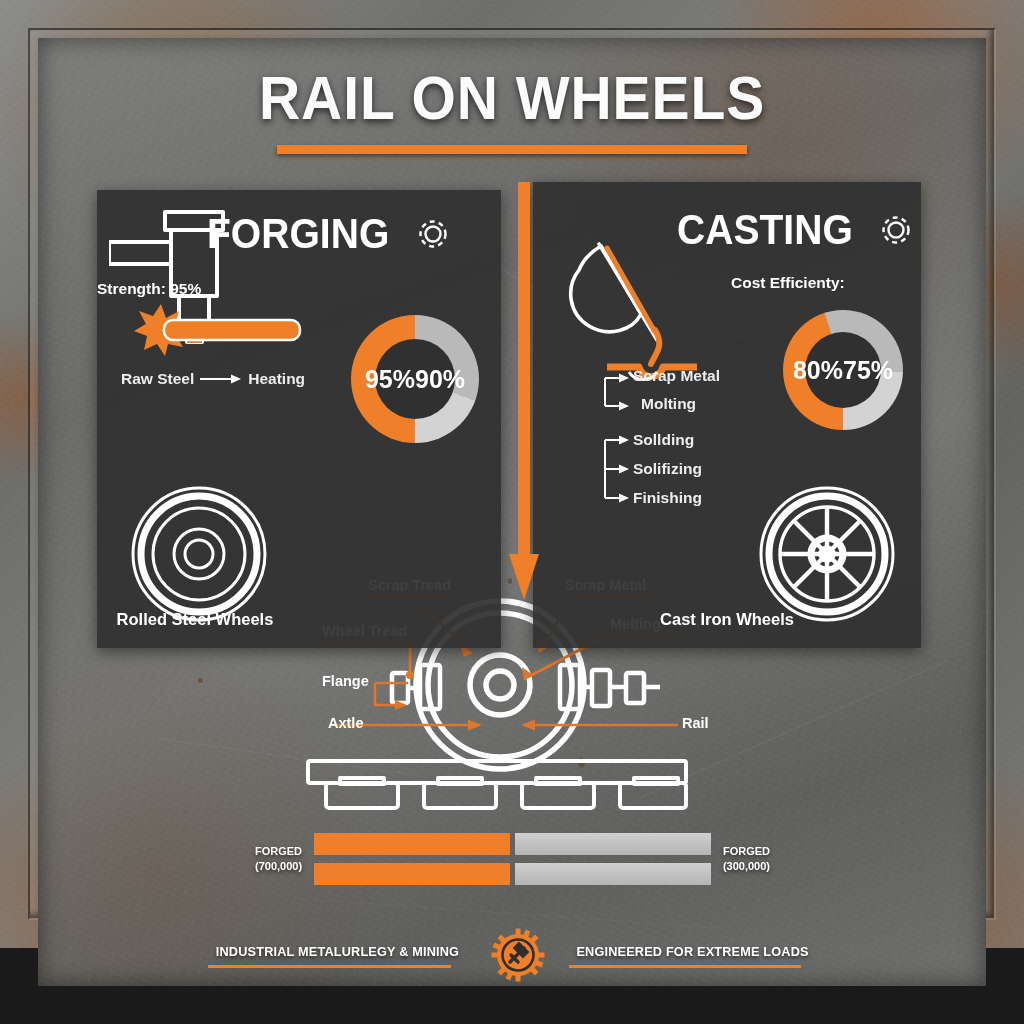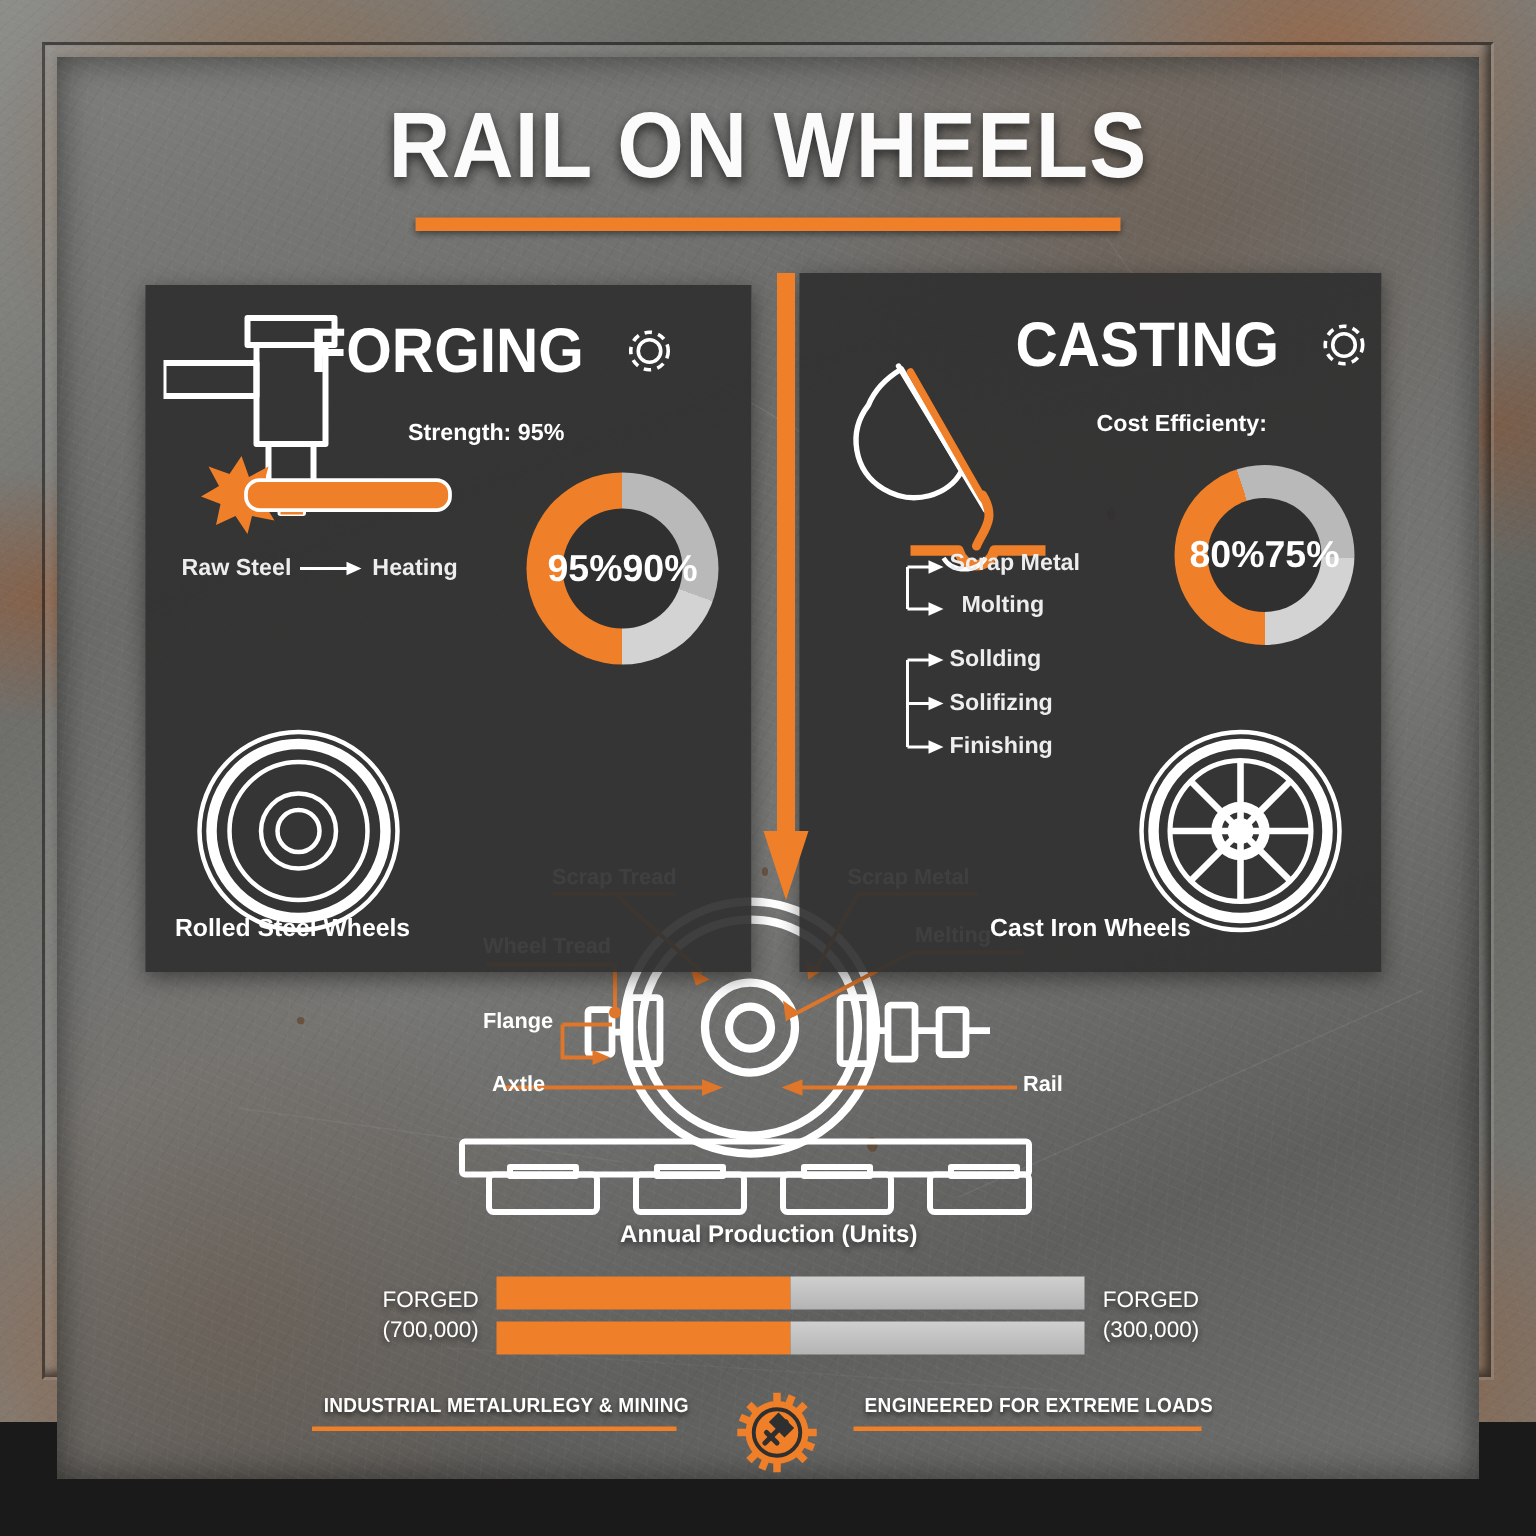--- a/index.html
+++ b/index.html
@@ -98,28 +98,28 @@
 
   
   #diagram{ position:absolute; left:300px; top:565px; width:430px; height:250px; z-index:3;}
   .dlabel{ position:absolute; color:#fff; font-size:14.5px; font-weight:bold; white-space:nowrap; z-index:4;}
 
   
   #bars{ position:absolute; left:255px; top:815px; width:515px; z-index:3;}
   #bars-title{ text-align:center; color:#fff; font-size:16px; font-weight:bold; text-shadow:0 2px 4px rgba(0,0,0,.6);}
   #bars-body{ display:flex; align-items:center; justify-content:space-between; margin-top:18px;}
   .bar-side{ display:flex; align-items:center; gap:12px;}
-  .bar-text{ color:#fff; font-weight:normal; font-size:15px; line-height:1.35; text-shadow:0 2px 4px rgba(0,0,0,.6);}
+  .bar-text{ color:#fff; font-weight:bold; font-size:11px; line-height:1.35; text-shadow:0 2px 4px rgba(0,0,0,.6);}
   .bar-stack{ display:flex; flex-direction:column; gap:8px;}
   .bar{ width:196px; height:22px; }
   .bar.o{ background:#ef7f28; }
   .bar.g{ background:linear-gradient(180deg,#cfcfcf,#b4b4b4); }
 
   
-  #footer{ position:absolute; left:0; top:928px; width:1024px; display:flex; justify-content:center; gap:24px; z-index:6;}
+  #footer{ position:absolute; left:0; top:928px; width:1024px; display:flex; align-items:center; justify-content:center; gap:24px; z-index:6;}
   .foot-item{ text-align:center; }
   .foot-text{ color:#fff; font-size:13.5px; font-weight:bold; letter-spacing:.2px; transform:scaleX(.94); display:inline-block; text-shadow:0 2px 4px rgba(0,0,0,.6);}
   .foot-rule{ height:3px; background:#ef7f28; margin-top:5px;}
 </style>
 </head>
 <body>
 
 <div id="stage">
   <div class="bevel"></div>
 
@@ -169,21 +169,21 @@
         <rect x="78" y="120" width="15" height="18"></rect>
       </g>
       <rect x="78" y="131" width="15" height="8" fill="#ef7f28"></rect>
     </svg>
 
     <svg style="position:absolute;left:36px;top:112px;" width="190" height="56" viewBox="0 0 190 56">
       <polygon fill="#ef7f28" points="28,2 33,16 46,9 42,24 56,26 42,32 50,45 35,42 32,54 24,42 11,48 14,34 1,29 13,22 6,9 20,14"></polygon>
       <rect x="31" y="18" width="136" height="20" rx="9" fill="#ef7f28" stroke="#ffffff" stroke-width="2.5"></rect>
     </svg>
 
-    <div class="gauge-cap" style="left:0; top:90px; padding-left:175px; text-align:left;">Strength: 95%</div>
+    <div class="gauge-cap" style="left:0; top:90px; text-align:left;">Strength: 95%</div>
 
     <div class="gauge" id="gauge-forging" style="left: 254px; top: 125px; width: 128px; height: 128px; background: conic-gradient(from 180deg, rgb(239, 127, 40) 0deg, rgb(239, 127, 40) 180deg, rgb(185, 185, 185) 180deg, rgb(185, 185, 185) 290deg, rgb(211, 211, 211) 290deg, rgb(211, 211, 211) 360deg);">
       <div class="gauge-hole" style="left:24px; top:24px; width:80px; height:80px;">
         <div class="gauge-val">95%</div>
         <div class="gauge-val">90%</div>
       </div>
     </div>
 
     <div class="flow" style="left:24px; top:175px;">
       <div class="flow-row">
@@ -351,21 +351,20 @@
     <span class="dlabel" style="left:68px; top:12px;">Scrap Tread</span>
     <span class="dlabel" style="left:22px; top:58px;">Wheel Tread</span>
     <span class="dlabel" style="left:22px; top:108px;">Flange</span>
     <span class="dlabel" style="left:28px; top:150px;">Axtle</span>
     <span class="dlabel" style="left:265px; top:12px;">Scrap Metal</span>
     <span class="dlabel" style="left:310px; top:51px;">Melting</span>
     <span class="dlabel" style="left:382px; top:150px;">Rail</span>
   </div>
 
   <div id="bars">
-    <div id="bars-title">Annual Production (Units)</div>
     <div id="bars-body">
       <div class="bar-side">
         <div class="bar-text">
           <div>FORGED</div>
           <div>(700,000)</div>
         </div>
         <div class="bar-stack">
           <div class="bar o"></div>
           <div class="bar o"></div>
         </div>

